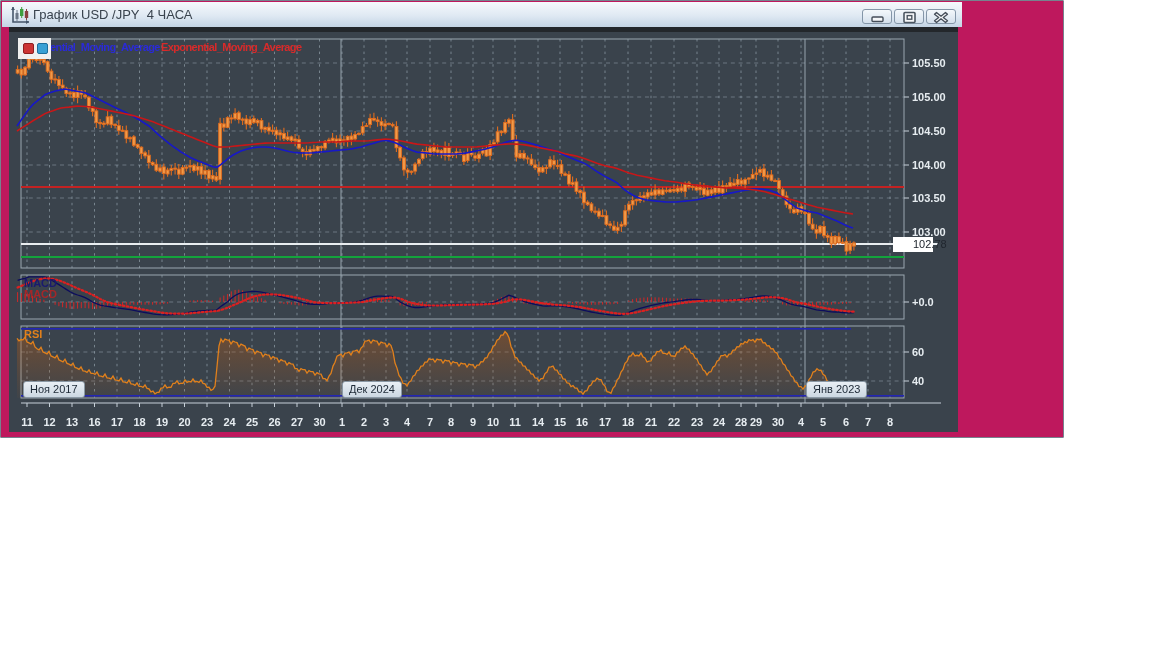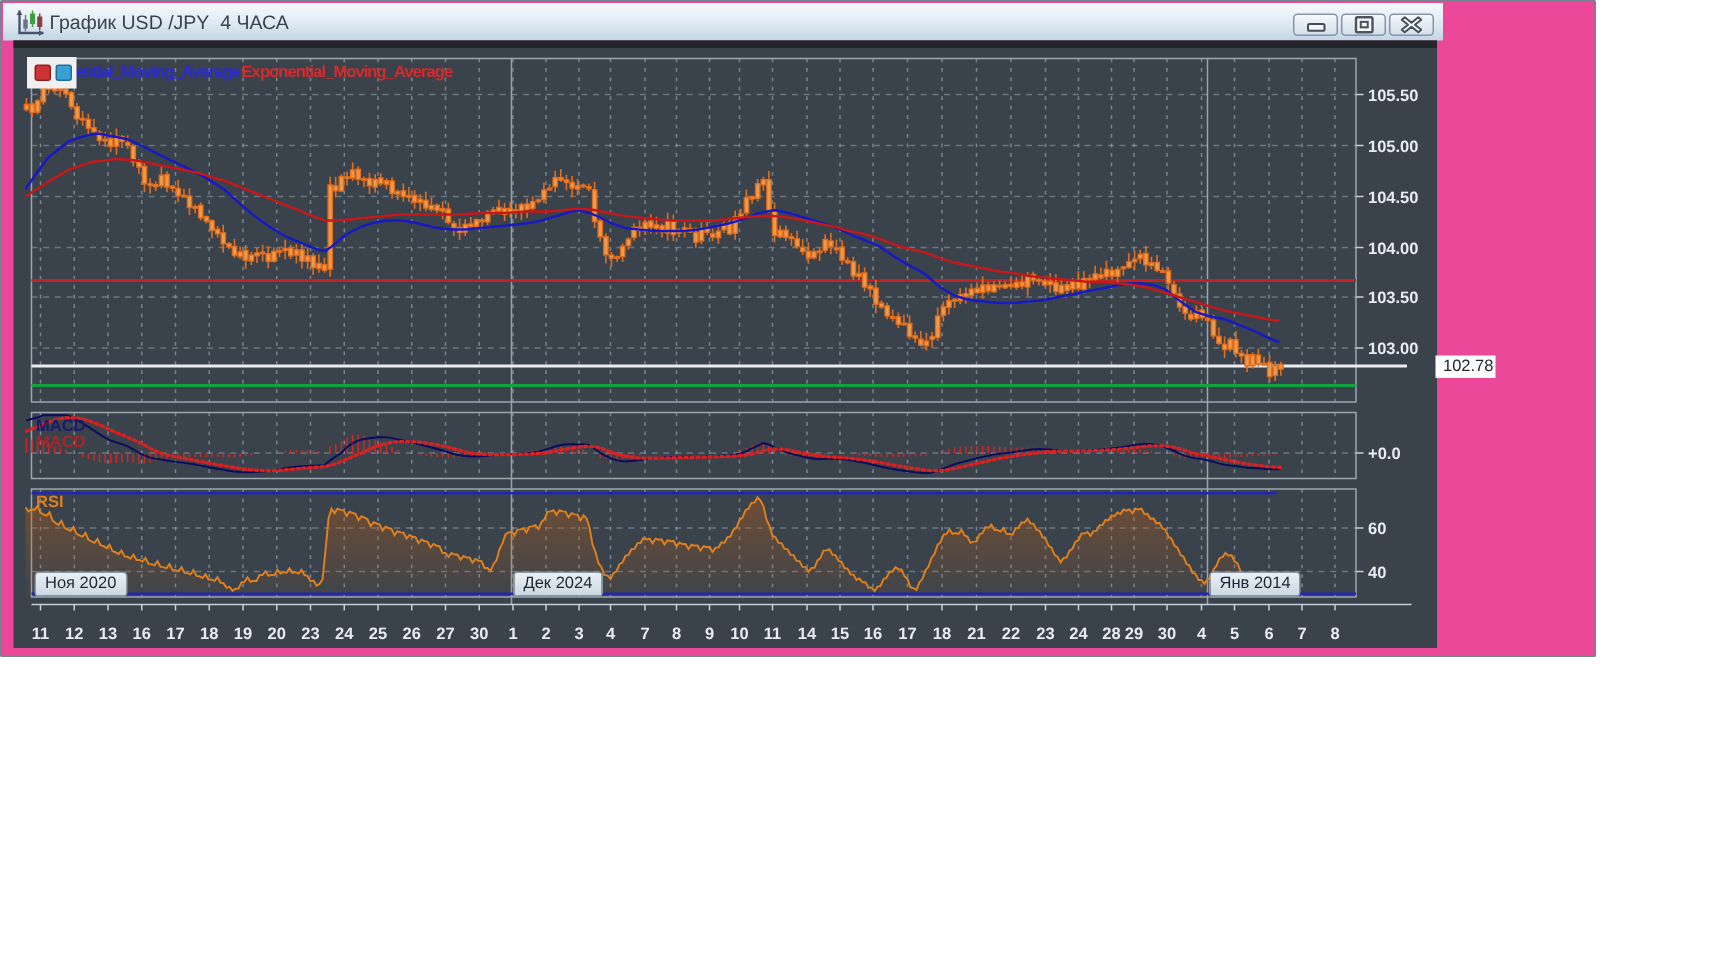--- a/index.html
+++ b/index.html
@@ -1,21 +1,21 @@
 <!DOCTYPE html>
 <html><head><meta charset="utf-8"><style>
 *{margin:0;padding:0;box-sizing:border-box}
 body{width:1152px;height:648px;background:#fff;font-family:"Liberation Sans",sans-serif;position:relative;overflow:hidden}
-#win{position:absolute;left:0;top:0;width:1064px;height:438px;background:#ec4899;border:1px solid #77828e;border-radius:1px}
+#win{position:absolute;left:0;top:0;width:1064px;height:438px;background:#be185d;border:1px solid #77828e;border-radius:1px}
 #tbar{position:absolute;left:1px;top:1px;width:960px;height:25px;background:linear-gradient(#f6f9fc,#dfe9f3 55%,#c3d4e4)}
 #title{position:absolute;left:31px;top:5px;font-size:13px;color:#39434e}
 .wb{position:absolute;top:7px;width:30px;height:15px;border:1px solid #8496a8;border-radius:3px;background:linear-gradient(#f4f8fb,#d4e0ec)}
 #client{position:absolute;left:8px;top:26px;width:949px;height:405px;background:#3a434c;border-top:5px solid #23272b}
 .dbox{position:absolute;height:17px;line-height:15px;padding:0 6px;font-size:11px;color:#1c2835;background:linear-gradient(#e9eff5,#ccd8e2);border:1px solid #8a98a4;border-radius:3px}
-#ptag{position:absolute;left:956px;top:236px;width:40px;height:15px;background:#fff;color:#20262e;font-size:11px;line-height:15px;padding-left:5px}
+#ptag{position:absolute;left:892px;top:236px;width:40px;height:15px;background:#fff;color:#20262e;font-size:11px;line-height:15px;padding-left:20px}
 #legbox{position:absolute;left:17px;top:37px;width:33px;height:21px;background:#f0f0f0}
 .sq{position:absolute;top:5px;width:11px;height:11px;border-radius:2px}
 </style></head><body>
 <div id="win">
  <div id="tbar">
   <svg width="22" height="22" style="position:absolute;left:7px;top:3px" viewBox="0 0 22 22">
    <path d="M4,2 V17 H20" stroke="#45566a" stroke-width="1.6" fill="none"></path>
    <path d="M4,2 l-2,3 h4 z M20,17 l-3,-2 v4 z" fill="#45566a"></path>
    <rect x="6.5" y="8" width="3" height="6" fill="#6a7686"></rect>
         <path d="M8,5 V16" stroke="#6a7686" stroke-width="1"></path>
@@ -354,16 +354,16 @@
 <text x="23" y="286" style="font:bold 11px 'Liberation Sans',sans-serif" fill="#1a1a6e">MACD</text>
 <text x="23" y="297" style="font:bold 11px 'Liberation Sans',sans-serif" fill="#c02020" opacity="0.8">MACD</text>
 <text x="23" y="337" style="font:bold 11px 'Liberation Sans',sans-serif" fill="#e0801c">RSI</text>
 <text x="49" y="50" class="lg" fill="#2a2ad8">ential_Moving_Average</text>
 <text x="160" y="50" class="lg" fill="#d82a2a">Exponential_Moving_Average</text>
  </svg>
  <div id="legbox">
       <div class="sq" style="left:5px;background:#cc3434;border:1px solid #8d1f1f"></div>
       <div class="sq" style="left:19px;background:#39a0d4;border:1px solid #1d6e9c"></div>
     </div>
- <div class="dbox" style="left:22px;top:380px">Ноя 2020</div>
+ <div class="dbox" style="left:22px;top:380px">Ноя 2017</div>
  <div class="dbox" style="left:341px;top:380px">Дек 2024</div>
- <div class="dbox" style="left:805px;top:380px">Янв 2014</div>
+ <div class="dbox" style="left:805px;top:380px">Янв 2023</div>
  <div id="ptag">102.78</div>
 </div>
 </body></html>

